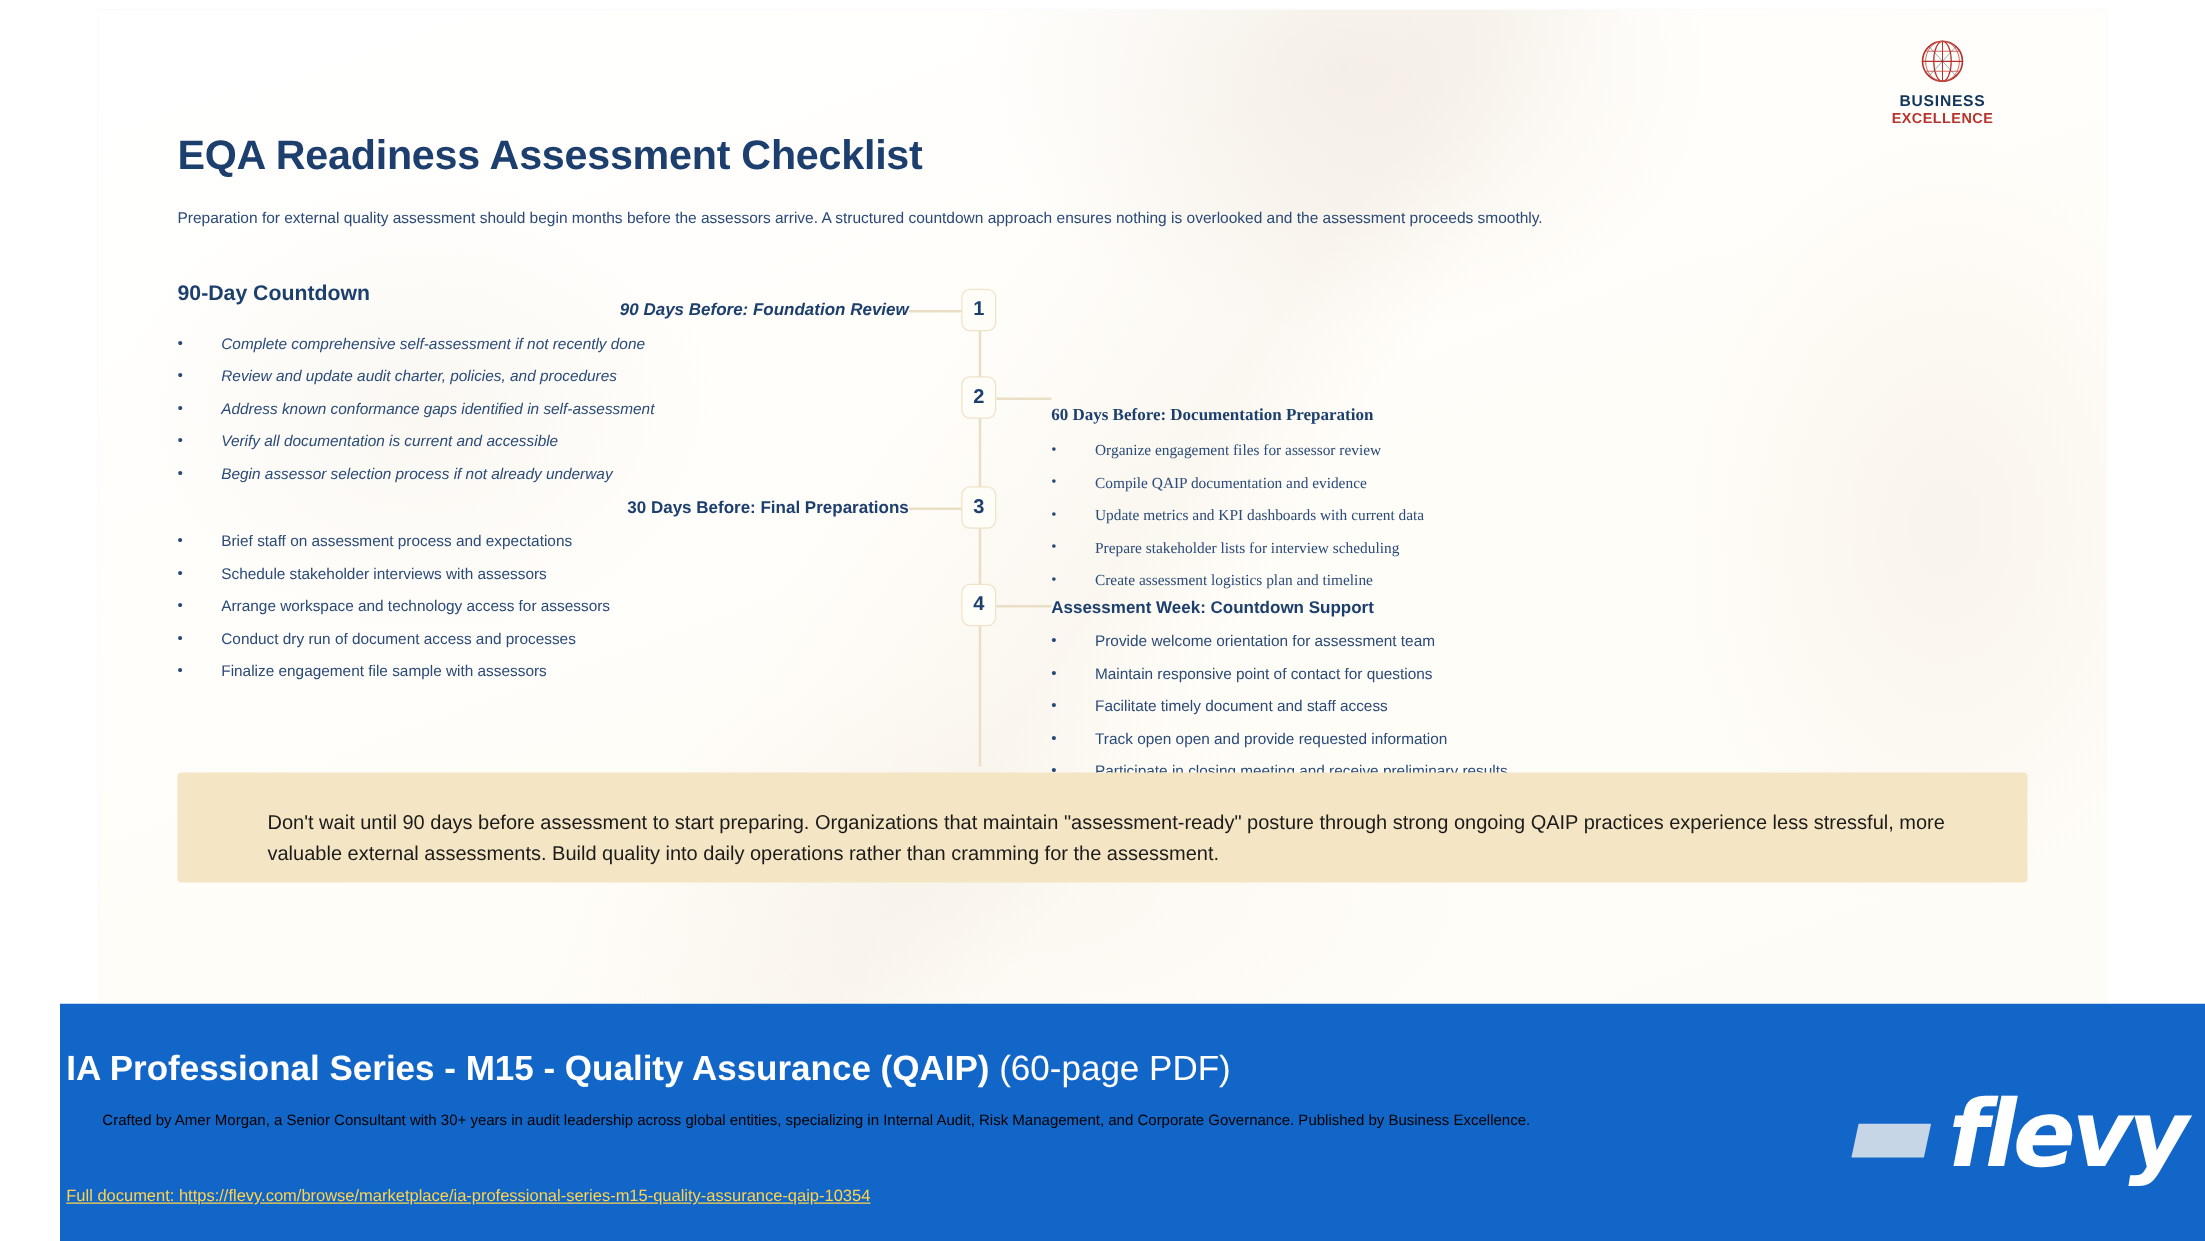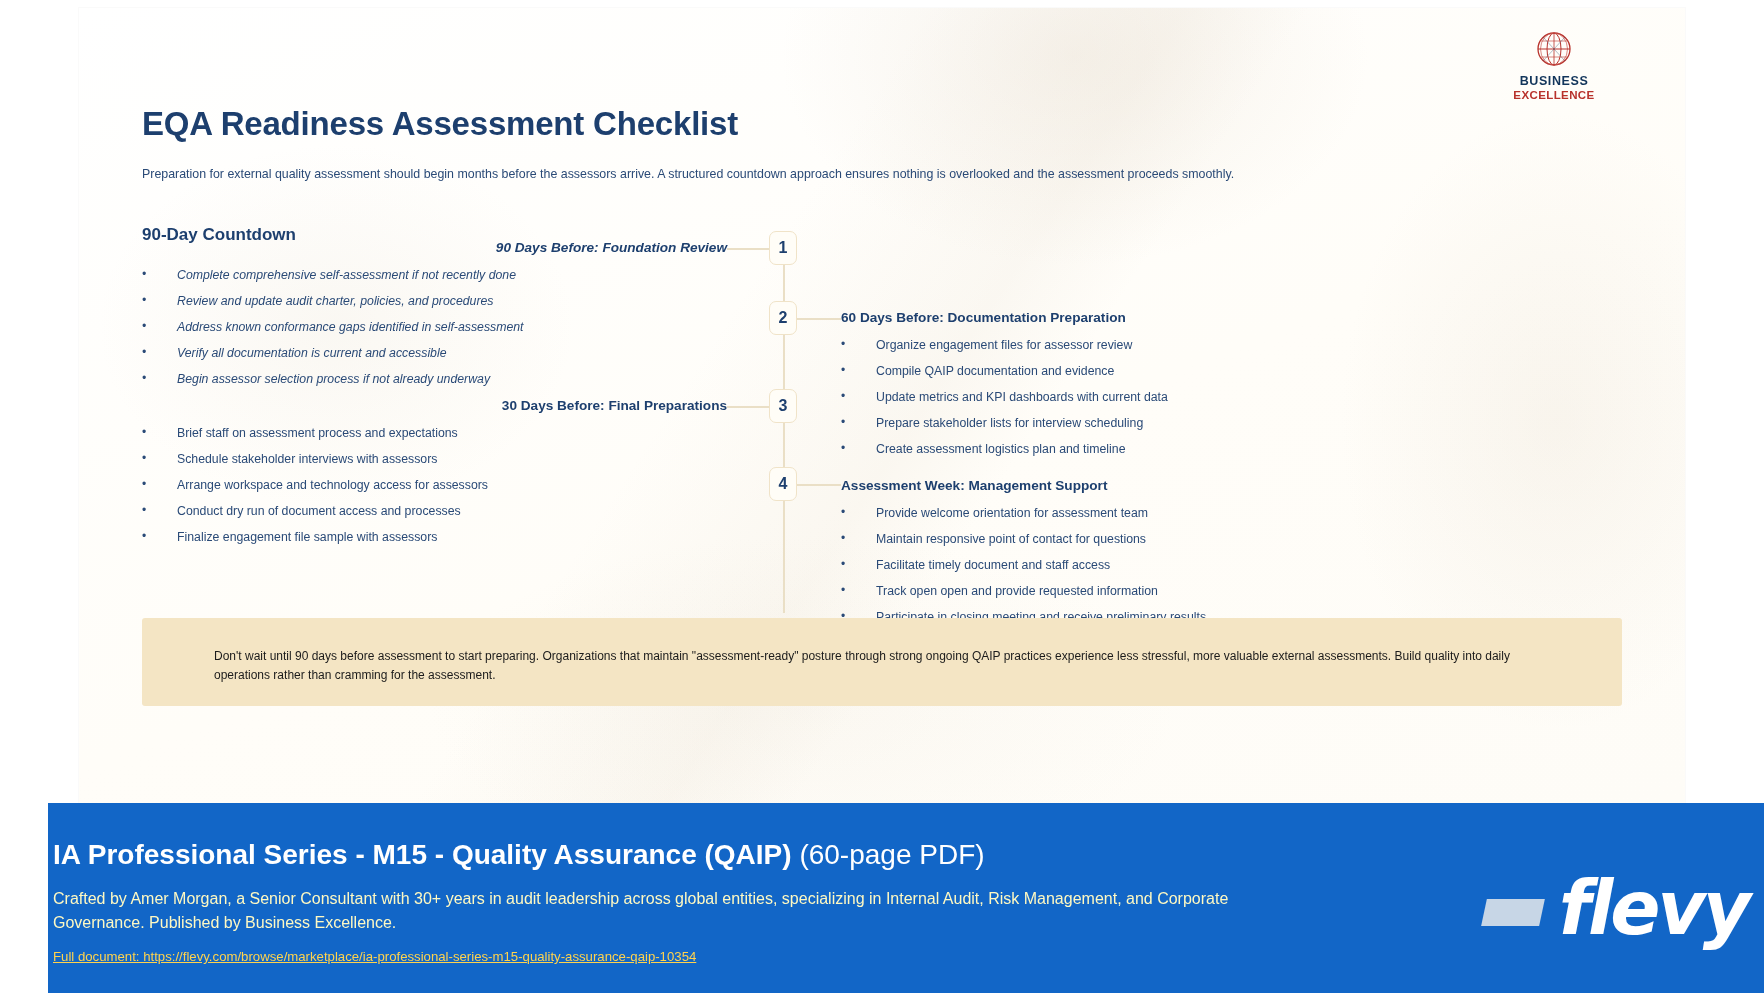--- a/index.html
+++ b/index.html
@@ -108,40 +108,40 @@
     border-radius: 3px;
     padding: 14px 34px 0 34px;
   }
   .tip-head { display: flex; align-items: center; gap: 14px; }
   .tip-title {
     font-size: 12.8px; font-weight: bold; color: #121212;
     text-decoration: underline; text-underline-offset: 2px;
   }
   .tip-body {
     margin-top: 15px; margin-left: 38px;
-    font-size: 12px; color: #1b1b1b; line-height: 1.55;
+    font-size: 16px; color: #1b1b1b; line-height: 1.55;
     max-width: 1350px;
   }
 
   
   .banner {
     position: absolute; left: 48px; top: 803px;
     width: 1730px; height: 190px;
     background: #1266c7;
     overflow: hidden;
   }
   .banner-title {
     position: absolute; left: 5px; top: 36px;
     font-size: 28px; color: #ffffff; font-weight: bold;
     white-space: nowrap;
   }
   .banner-title .pages { font-weight: normal; }
   .banner-desc {
     position: absolute; left: 5px; top: 84px; width: 1200px;
-    font-size: 16px; color: #fef9c3; line-height: 1.5;
+    font-size: 12px; color: #000000; line-height: 1.5; text-align: center;
   }
   .banner-link {
     position: absolute; left: 5px; top: 146px;
     font-size: 13.2px; color: #ffd34d;
     white-space: nowrap;
   }
   .flevy {
     position: absolute; right: 30px; top: 68px;
     font-family: "DejaVu Sans", sans-serif;
     font-size: 74px; font-weight: bold; font-style: italic;
@@ -197,21 +197,21 @@
           <li>Address known conformance gaps identified in self-assessment</li>
           <li>Verify all documentation is current and accessible</li>
           <li>Begin assessor selection process if not already underway</li>
         </ul>
       </div>
 
       <div class="tl-node" style="left:690px; top:293px;">
         <span>2</span>
       </div>
       <div class="tl-connector" style="left:718px; top:310px; width:44px;"></div>
-      <div class="blk" style="left:762px; top:302px; width:700px;">
+      <div class="blk" style="left:762px; top:316px; width:700px;font-family:Liberation Serif, serif;">
         <div class="blk-head">60 Days Before: Documentation Preparation</div>
         <ul>
           <li>Organize engagement files for assessor review</li>
           <li>Compile QAIP documentation and evidence</li>
           <li>Update metrics and KPI dashboards with current data</li>
           <li>Prepare stakeholder lists for interview scheduling</li>
           <li>Create assessment logistics plan and timeline</li>
         </ul>
       </div>
 
@@ -228,21 +228,21 @@
           <li>Conduct dry run of document access and processes</li>
           <li>Finalize engagement file sample with assessors</li>
         </ul>
       </div>
 
       <div class="tl-node" style="left:690px; top:459px;">
         <span>4</span>
       </div>
       <div class="tl-connector" style="left:718px; top:476px; width:44px;"></div>
       <div class="blk" style="left:762px; top:470px; width:700px;">
-        <div class="blk-head">Assessment Week: Management Support</div>
+        <div class="blk-head">Assessment Week: Countdown Support</div>
         <ul>
           <li>Provide welcome orientation for assessment team</li>
           <li>Maintain responsive point of contact for questions</li>
           <li>Facilitate timely document and staff access</li>
           <li>Track open open and provide requested information</li>
           <li>Participate in closing meeting and receive preliminary results</li>
         </ul>
       </div>
     </div>
 

